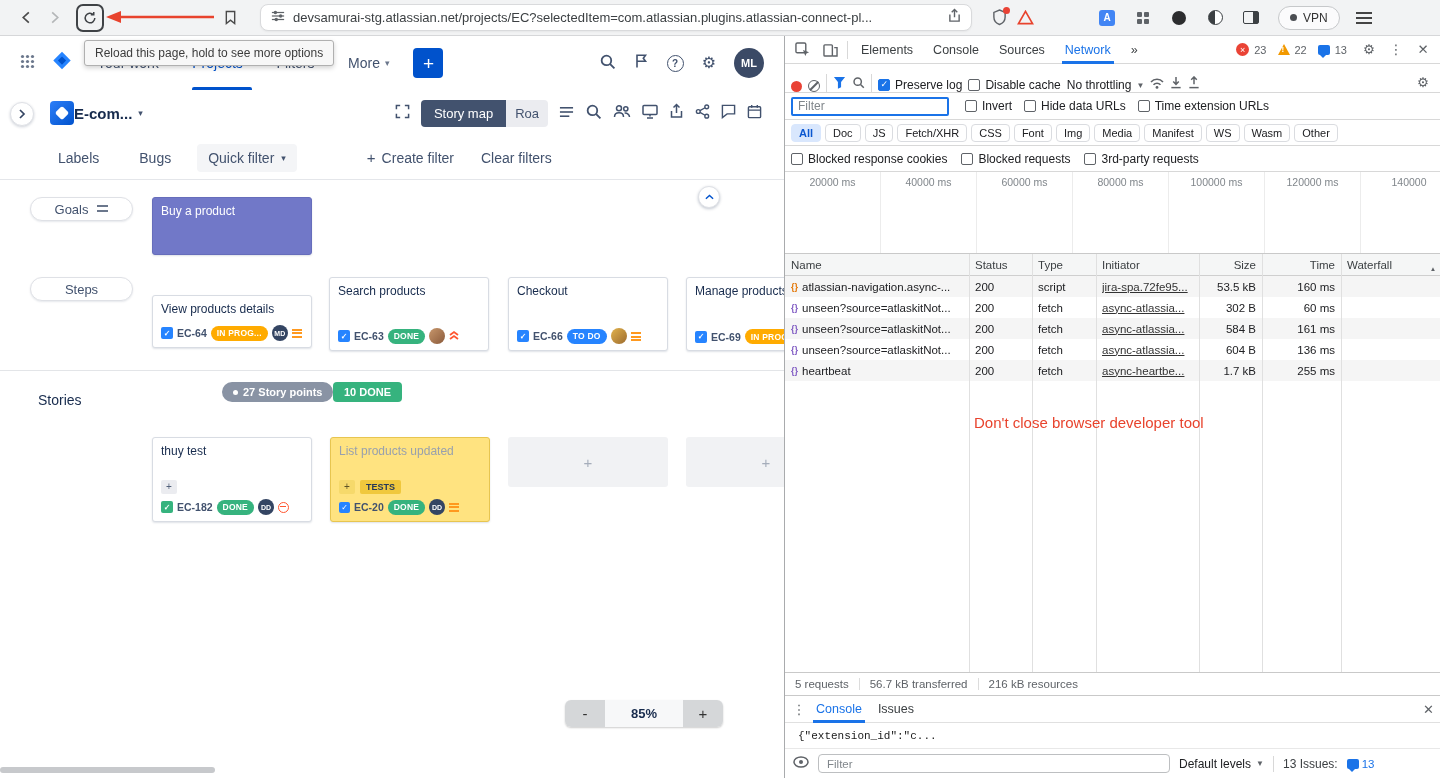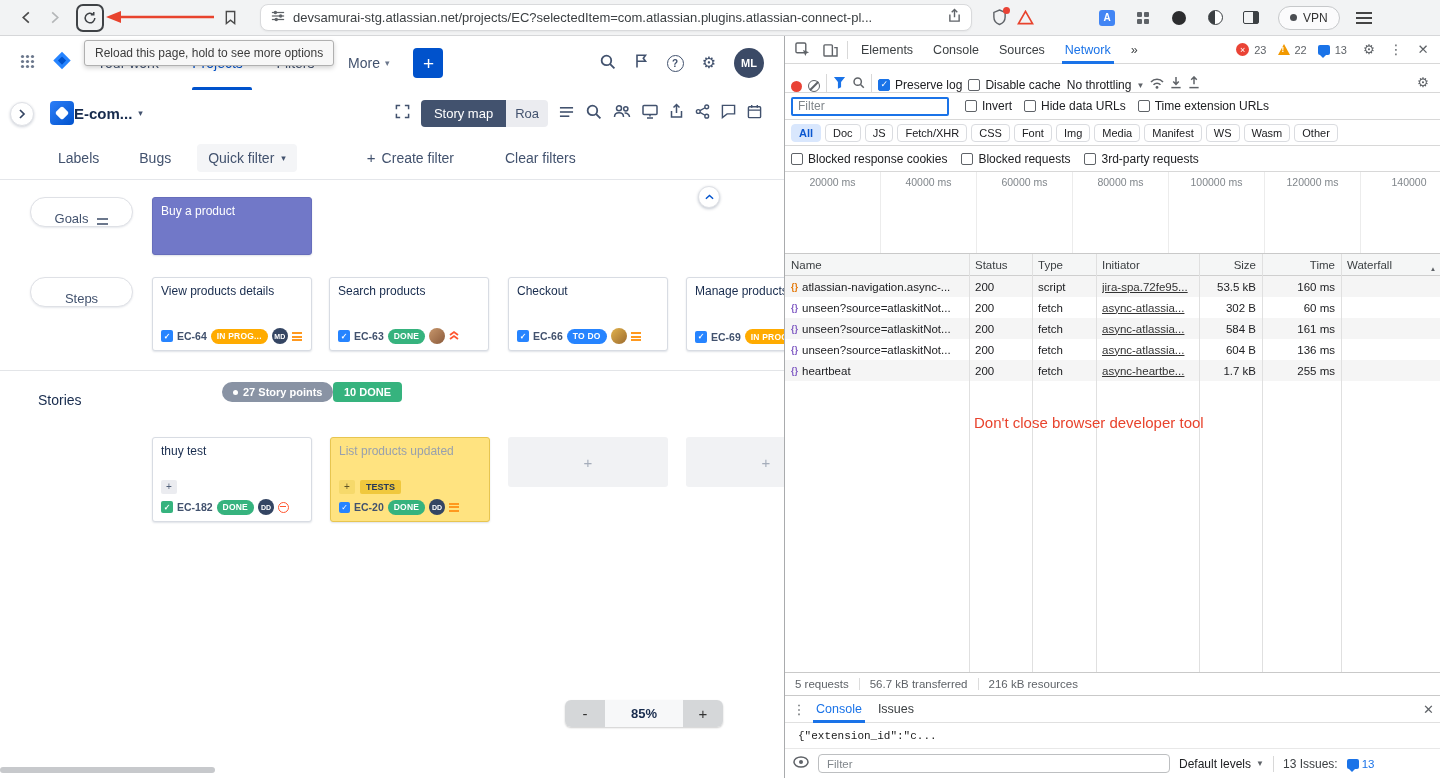--- a/index.html
+++ b/index.html
@@ -54,21 +54,21 @@
   .seg-b { background:#EBECF0; color:#42526E; font-size:13px; font-weight:500; padding:6px 9px; border-radius:0 4px 4px 0; }
 
   .jfilter { height:44px; display:flex; align-items:center; padding:0 20px 0 58px; border-bottom:1px solid #e4e6ea; font-size:14px; color:#42526E; }
   .jf-link { cursor:pointer; }
   .qf-pill { display:flex; align-items:center; gap:7px; background:#F4F5F7; border-radius:4px; padding:6px 11px; font-size:14px; color:#42526E; cursor:pointer; }
   .qf-pill .chev { font-size:9px; }
   .jf-create { display:flex; align-items:center; gap:6px; cursor:pointer; }
   .plus-glyph { font-size:15px; line-height:1; }
 
   .board { position:relative; height:598px; }
-  .bpill { position:absolute; width:103px; height:30px; background:#fff; border:1px solid #dfe1e6; border-radius:16px; box-shadow:0 1px 2px rgba(9,30,66,.1); display:flex; align-items:flex-end; justify-content:center; gap:9px; font-size:13px; color:#42526E; cursor:pointer; }
+  .bpill { position:absolute; width:103px; height:24px; background:#fff; border:1px solid #dfe1e6; border-radius:16px; box-shadow:0 1px 2px rgba(9,30,66,.1); display:flex; align-items:center; justify-content:center; gap:9px; font-size:13px; color:#42526E; cursor:pointer; }
   .filter-glyph { width:11px; height:8px; background:linear-gradient(#6B778C 0 1.6px,transparent 1.6px 5px,#6B778C 5px 6.6px,transparent 6.6px); width:11px; }
   .collapse-btn { position:absolute; left:698px; top:6px; width:22px; height:22px; border-radius:50%; background:#fff; border:1px solid #dfe1e6; box-shadow:0 1px 3px rgba(9,30,66,.25); color:#0052CC; display:flex; align-items:center; justify-content:center; cursor:pointer; }
   .sm-card { position:absolute; width:160px; background:#fff; border:1px solid #d8dce3; border-radius:3px; box-shadow:0 1px 2px rgba(9,30,66,.13); padding:6px 8px; font-size:12px; color:#172B4D; cursor:pointer; }
   .goal-card { background:#7178C8; border-color:#666dbb; color:#fff; height:58px; }
   .card-title { display:block; line-height:1.25; }
   .card-footer { position:absolute; left:8px; right:6px; bottom:6px; display:flex; align-items:center; gap:4px; }
   .type-ic { width:12px; height:12px; border-radius:2px; color:#fff; font-size:8px; font-weight:700; display:flex; align-items:center; justify-content:center; flex:none; }
   .type-task { background:#2684FF; }
   .type-story { background:#36B37E; }
   .key { font-size:10.5px; color:#42526E; font-weight:600; white-space:nowrap; }
@@ -413,21 +413,21 @@
         <span class="jf-link">Labels</span>
         <span class="jf-link" style="margin-left:40px">Bugs</span>
         <div class="qf-pill" style="margin-left:26px">
           <span>Quick filter</span>
             <span class="chev">▾</span>
         </div>
         <div class="jf-create" style="margin-left:70px">
           <span class="plus-glyph">+</span>
           <span>Create filter</span>
         </div>
-        <span class="jf-link" style="margin-left:51px">Clear filters</span>
+        <span class="jf-link" style="margin-left:27px">Clear filters</span>
       </div>
 
       <div class="board">
         <button class="collapse-btn">
           <svg width="9" height="6" viewBox="0 0 10 6">
               <path d="M1 5l4-3.6L9 5" fill="none" stroke="#0052CC" stroke-width="1.6"></path>
             </svg>
         </button>
 
         <div class="bpill" style="left:30px;top:17px">
@@ -435,21 +435,21 @@
             <span class="filter-glyph"></span>
         </div>
         <div class="sm-card goal-card" style="left:152px;top:17px">
           <span class="card-title">Buy a product</span>
         </div>
 
         <div class="bpill" style="left:30px;top:97px">
           <span>Steps</span>
         </div>
 
-        <div class="sm-card" style="left:152px;top:97px;height:74px">
+        <div class="sm-card" style="left:152px;top:115px;height:53px">
           <span class="card-title">View products details</span>
           <div class="card-footer">
             <span class="type-ic type-task">✓</span>
             <span class="key">EC-64</span>
             <span class="badge b-inprog">IN PROG...</span>
             <span class="mini-av av-navy">MD</span>
             <span class="pri-bars"></span>
           </div>
         </div>
         <div class="sm-card" style="left:329px;top:97px;height:74px">

